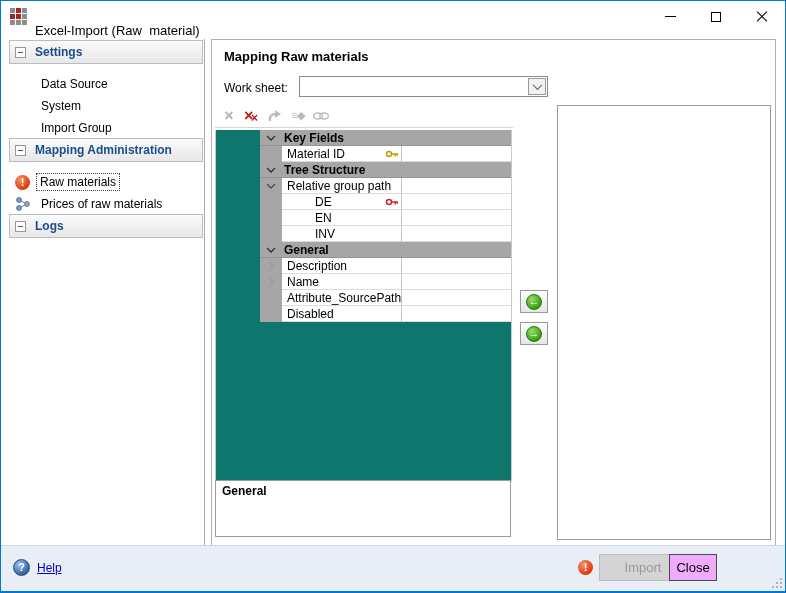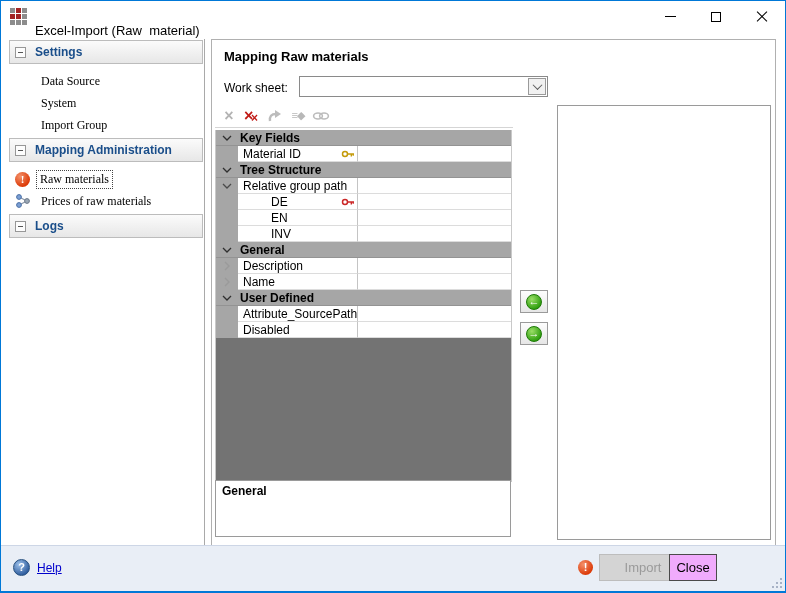--- a/index.html
+++ b/index.html
@@ -26,21 +26,21 @@
   .glyph-close::before{transform:rotate(45deg);}
   .glyph-close::after{transform:rotate(-45deg);}
   
   .sidebar{position:absolute;left:8px;top:38px;width:196px;height:507px;border-right:1px solid #a9a9a9;padding-top:1px;background:#fff;}
   .sb-header{height:20px;margin:0 1px 6px 0;background:linear-gradient(#fbfbfb,#e7e7e7);
     border:1px solid #bcbcbc;display:flex;align-items:center;padding:11px 5px;gap:9px;
     font-weight:bold;color:#1a4e8a;}
   .collapse-box{width:11px;height:11px;border:1px solid #979797;background:#fdfdfd;position:relative;flex:none;}
   .collapse-box::after{content:"";position:absolute;left:2px;top:4px;width:5px;height:1px;background:#555;}
   .sb-items{margin-bottom:2px;}
-  .sb-item{height:22px;display:flex;align-items:center;padding-left:6px;gap:7px;cursor:default;font-family:Liberation Serif, serif;}
+  .sb-item{height:22px;display:flex;align-items:flex-end;padding-left:6px;gap:7px;cursor:default;}
   .sb-item .spacer{width:16px;flex:none;}
   .sb-item .lbl{padding:1px 3px;}
   .sb-item .lbl.selected{outline:1px dotted #444;}
   .err-circle{width:15px;height:15px;border-radius:50%;flex:none;
     background:radial-gradient(circle at 35% 30%,#f4916a,#dc3b09 70%);
     display:flex;align-items:center;justify-content:center;}
   .err-circle::after{content:"!";color:#fff;font-weight:bold;font-size:11px;line-height:1;}
   
   .main{position:absolute;left:210px;top:38px;width:565px;height:507px;border:1px solid #b0b0b0;background:#fff;}
   .main-title{position:absolute;left:12px;top:9px;font-weight:bold;font-size:13px;}
@@ -54,21 +54,21 @@
     display:flex;align-items:center;padding-left:5px;gap:5px;}
   .tb-icon{width:18px;height:18px;display:flex;align-items:center;justify-content:center;position:relative;}
   .i-grayx{color:#b3b3b3;font-weight:bold;font-size:16px;line-height:1;}
   .i-redx{position:relative;width:18px;height:18px;}
   .i-redx b{position:absolute;color:#c11b17;font-weight:bold;line-height:1;}
   .i-redx b:first-child{font-size:16px;left:1px;top:1px;}
   .i-redx b:last-child{font-size:12px;left:8px;top:5px;}
   .i-diamond{color:#b8b8b8;font-size:11px;letter-spacing:-1px;}
   
   .mtable{position:absolute;left:3px;top:90px;width:297px;height:352px;
-    border:1px solid #c9c9c9;border-top:none;background:#737373;}
+    border:1px solid #c9c9c9;border-top:none;background:#0f766e;padding-left:44px;}
   .trow{display:flex;height:16px;align-items:stretch;font-size:12px;}
   .trow .gutter{width:22px;flex:none;background:#a6a6a6;display:flex;align-items:center;justify-content:center;}
   .trow.group{background:#a6a6a6;font-weight:bold;border-bottom:1px solid #939393;}
   .trow.group .glabel{display:flex;align-items:center;padding-left:2px;}
   .trow.field .name{width:120px;flex:none;background:#fff;border-right:1px solid #c4c4c4;border-bottom:1px solid #dcdcdc;
     display:flex;align-items:center;padding-left:5px;position:relative;}
   .trow.field .name.ind{padding-left:33px;}
   .trow.field .value{flex:1;background:#fff;border-bottom:1px solid #dcdcdc;}
   .keyicon{position:absolute;right:2px;top:1px;}
   
@@ -295,28 +295,20 @@
           <span class="gutter">
             <svg width="6" height="10" viewBox="0 0 6 10">
               <polyline points="1,1 5,5 1,9" fill="none" stroke="#9a9a9a" stroke-width="1.3"></polyline>
             </svg>
           </span>
           <span class="name">
             <span>Name</span>
           </span>
           <span class="value"></span>
         </div>
-        <div class="trow group">
-          <span class="gutter">
-            <svg width="10" height="6" viewBox="0 0 10 6">
-              <polyline points="1,1 5,5 9,1" fill="none" stroke="#2f2f2f" stroke-width="1.3"></polyline>
-            </svg>
-          </span>
-          <span class="glabel">User Defined</span>
-        </div>
         <div class="trow field">
           <span class="gutter"></span>
           <span class="name">
             <span>Attribute_SourcePath</span>
           </span>
           <span class="value"></span>
         </div>
         <div class="trow field">
           <span class="gutter"></span>
           <span class="name">

